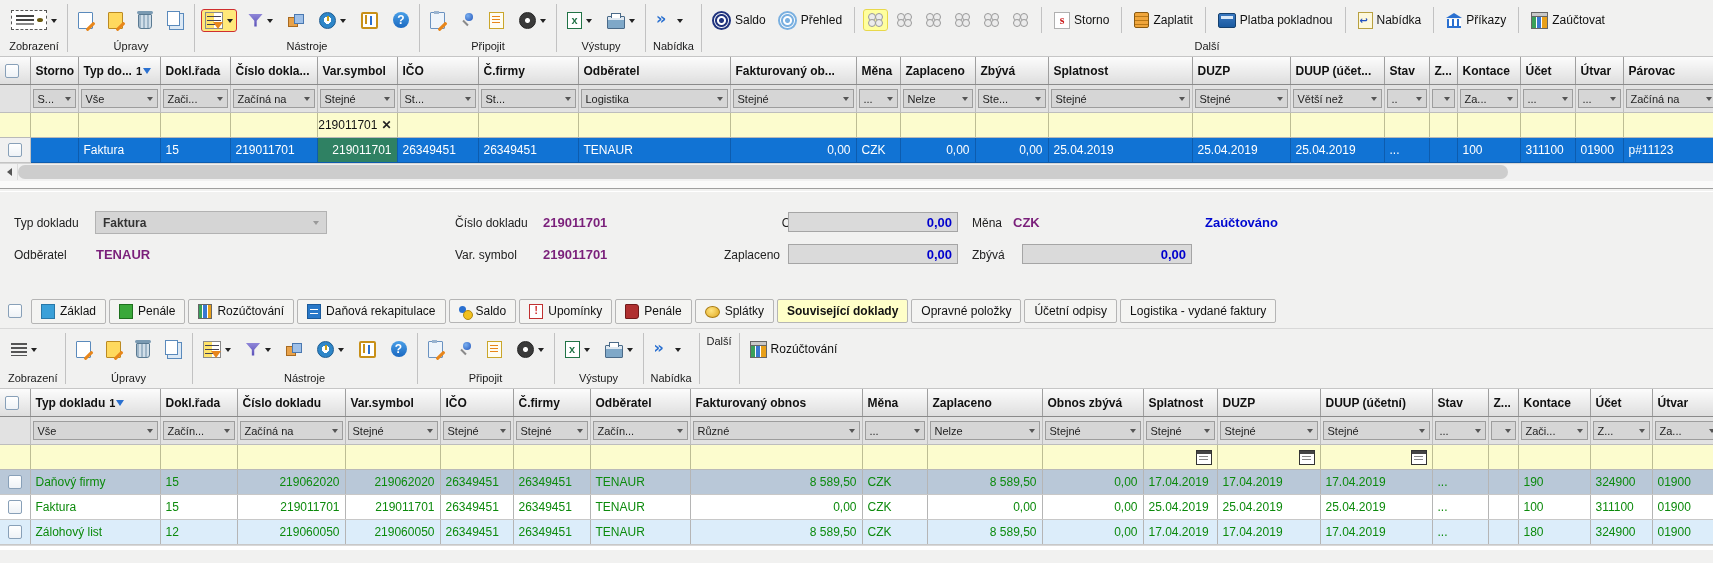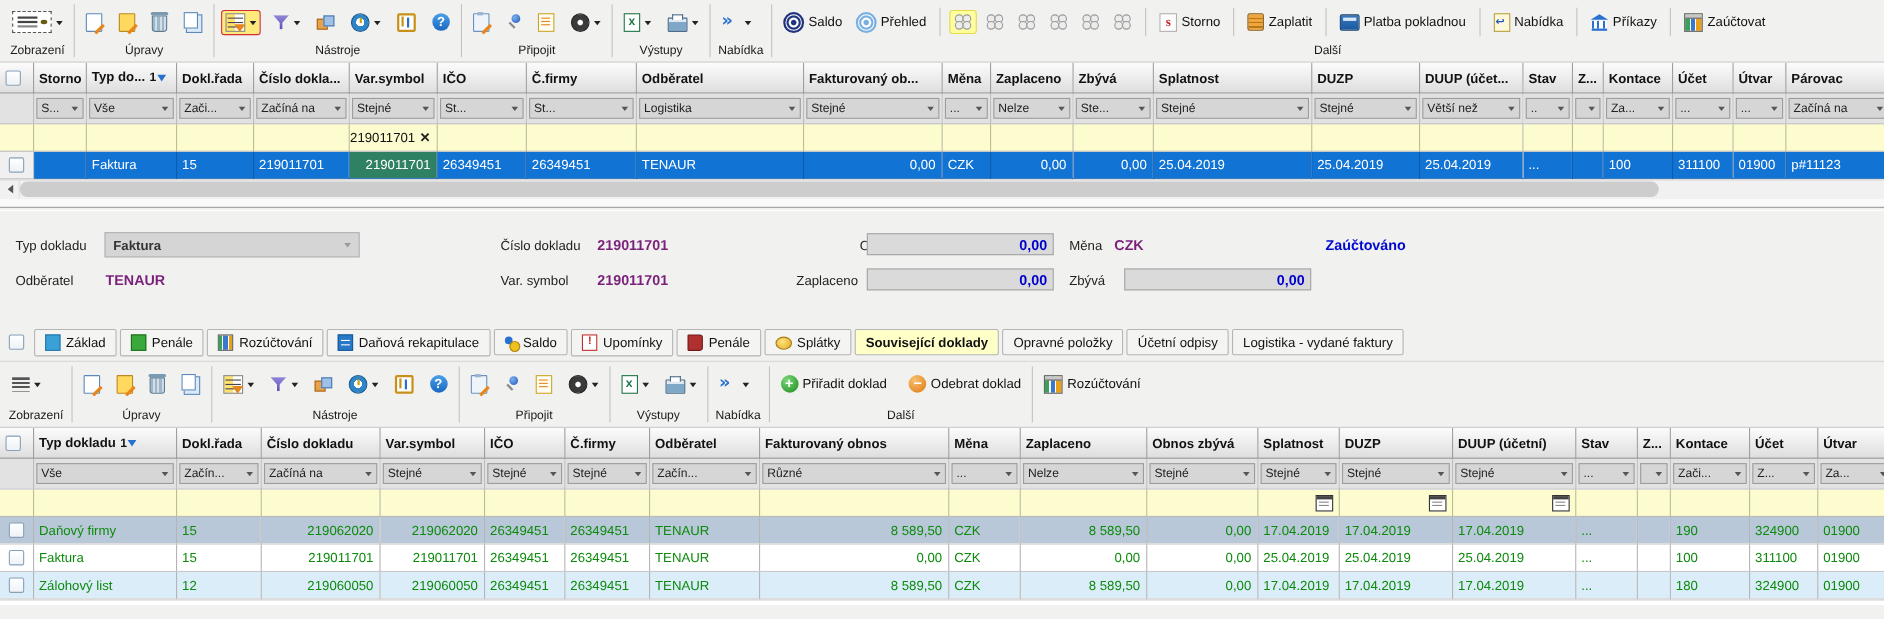--- a/index.html
+++ b/index.html
@@ -768,30 +768,20 @@
       <div class="row">
           <div class="tbtn">
             <span class="ic i-chevrons"></span>
             <i class="car"></i>
           </div>
         </div>
       <div class="glabel">Nabídka</div>
     </div>
     <i class="vsep"></i>
     <div class="tg">
-      <div class="row" style="gap:14px;">
-        <div class="tbtn">
-            <span class="ic i-plusc"></span>
-            <span class="lbl">Přiřadit doklad</span>
-          </div>
-        <div class="tbtn">
-            <span class="ic i-minusc"></span>
-            <span class="lbl">Odebrat doklad</span>
-          </div>
-      </div>
       <div class="glabel">Další</div>
     </div>
     <i class="vsep"></i>
     <div class="tg">
       <div class="row">
           <div class="tbtn">
             <span class="ic i-books"></span>
             <span class="lbl">Rozúčtování</span>
           </div>
         </div>

